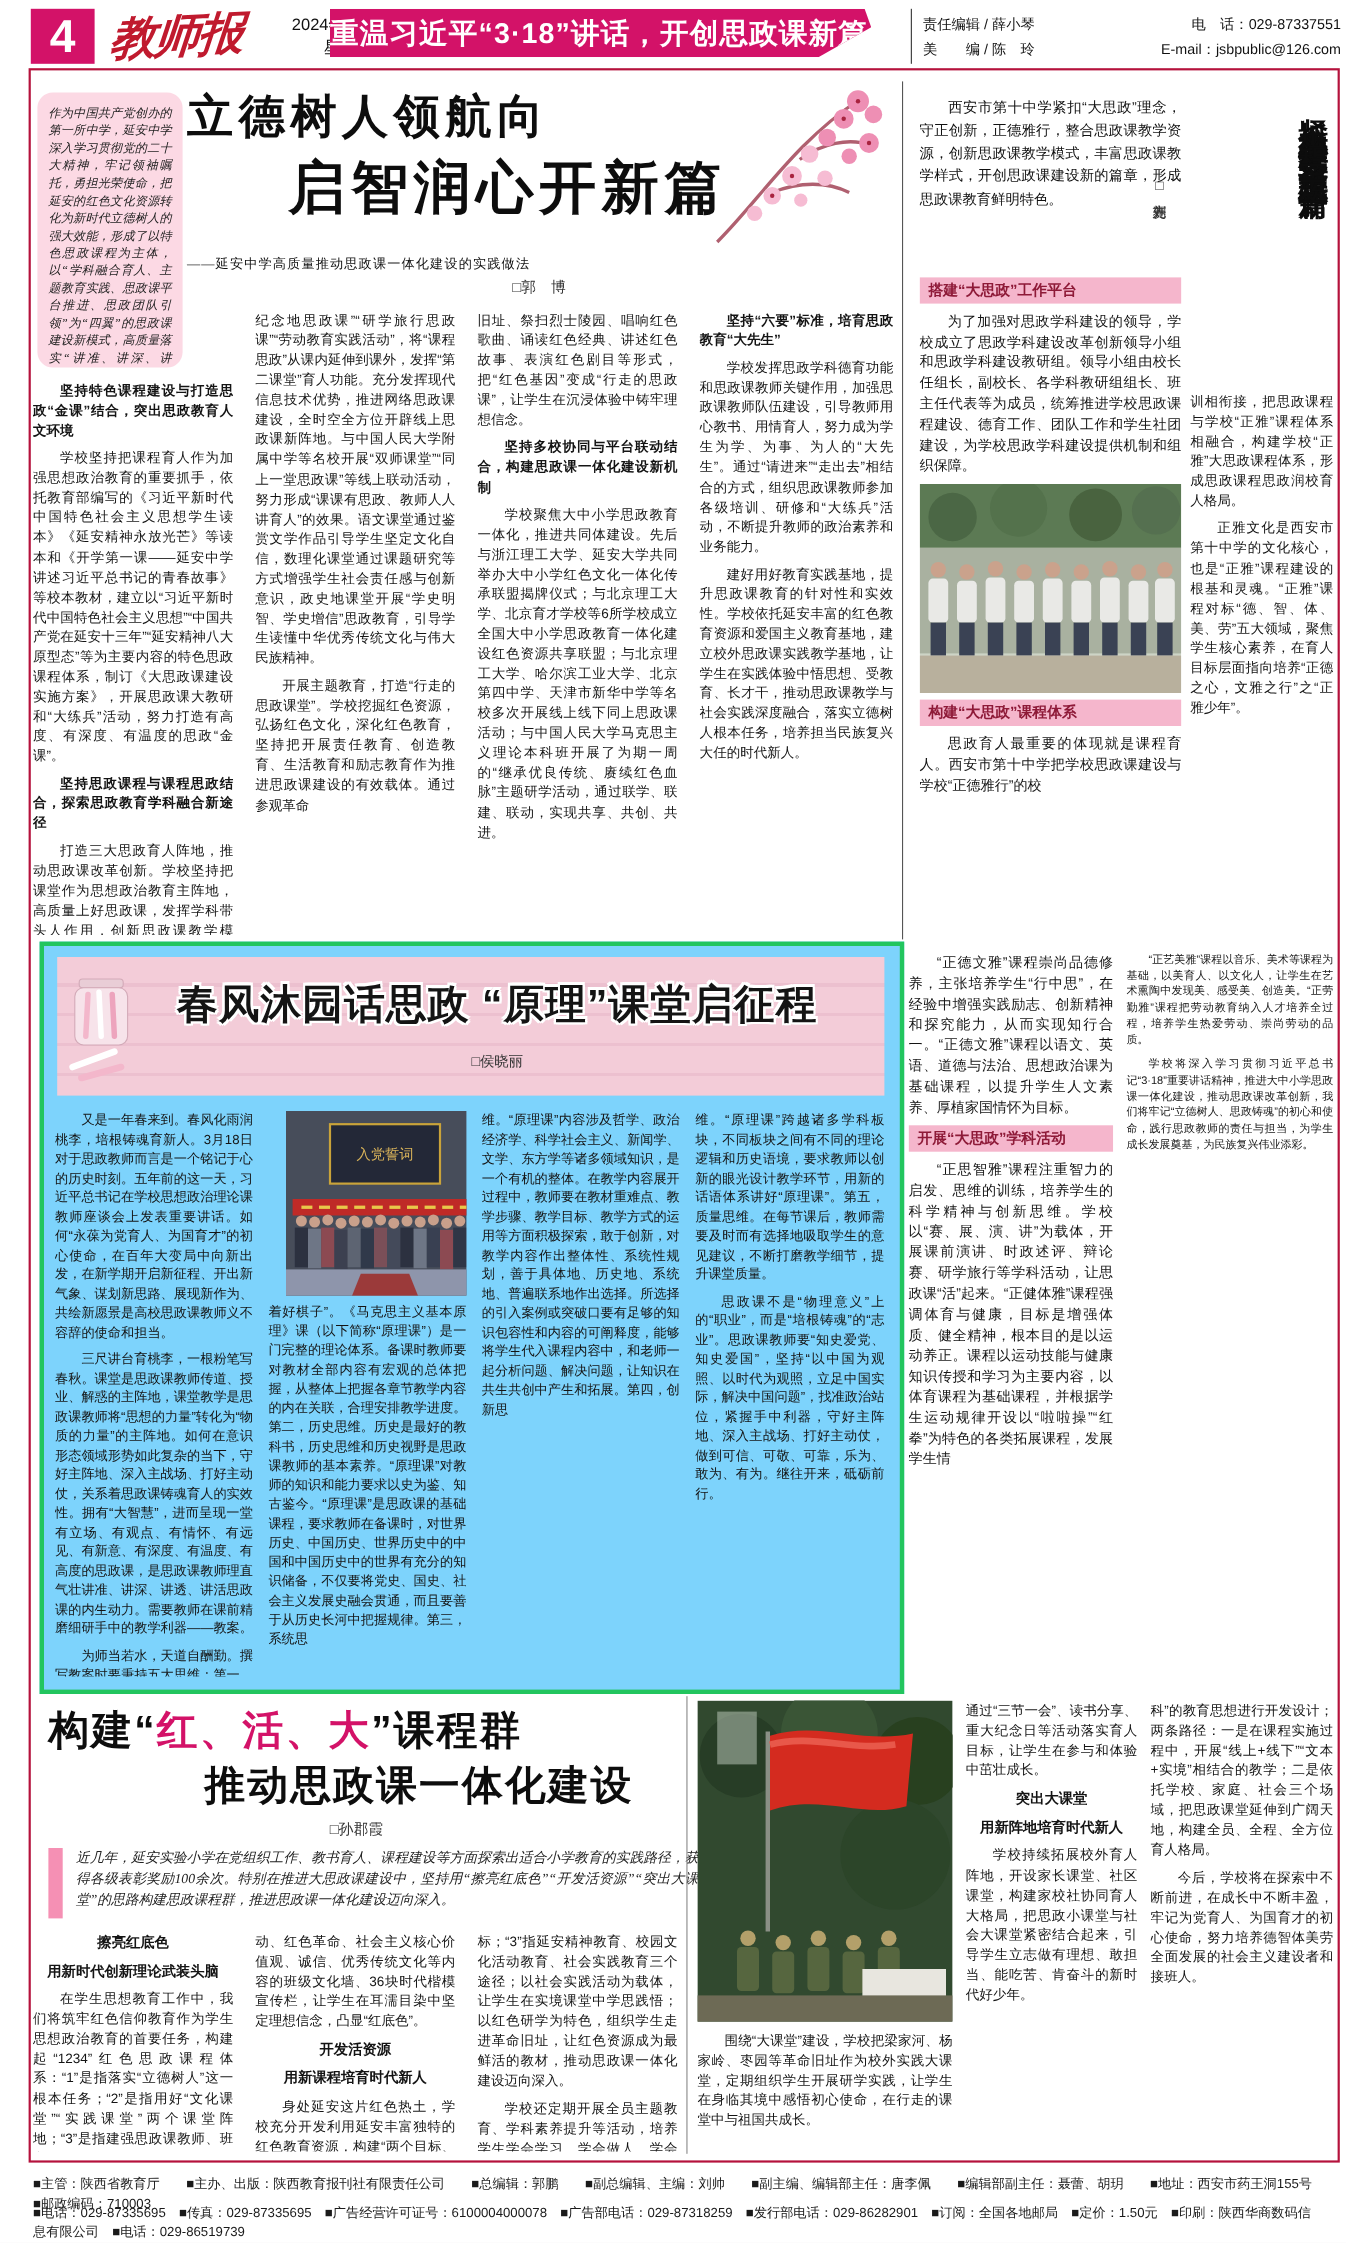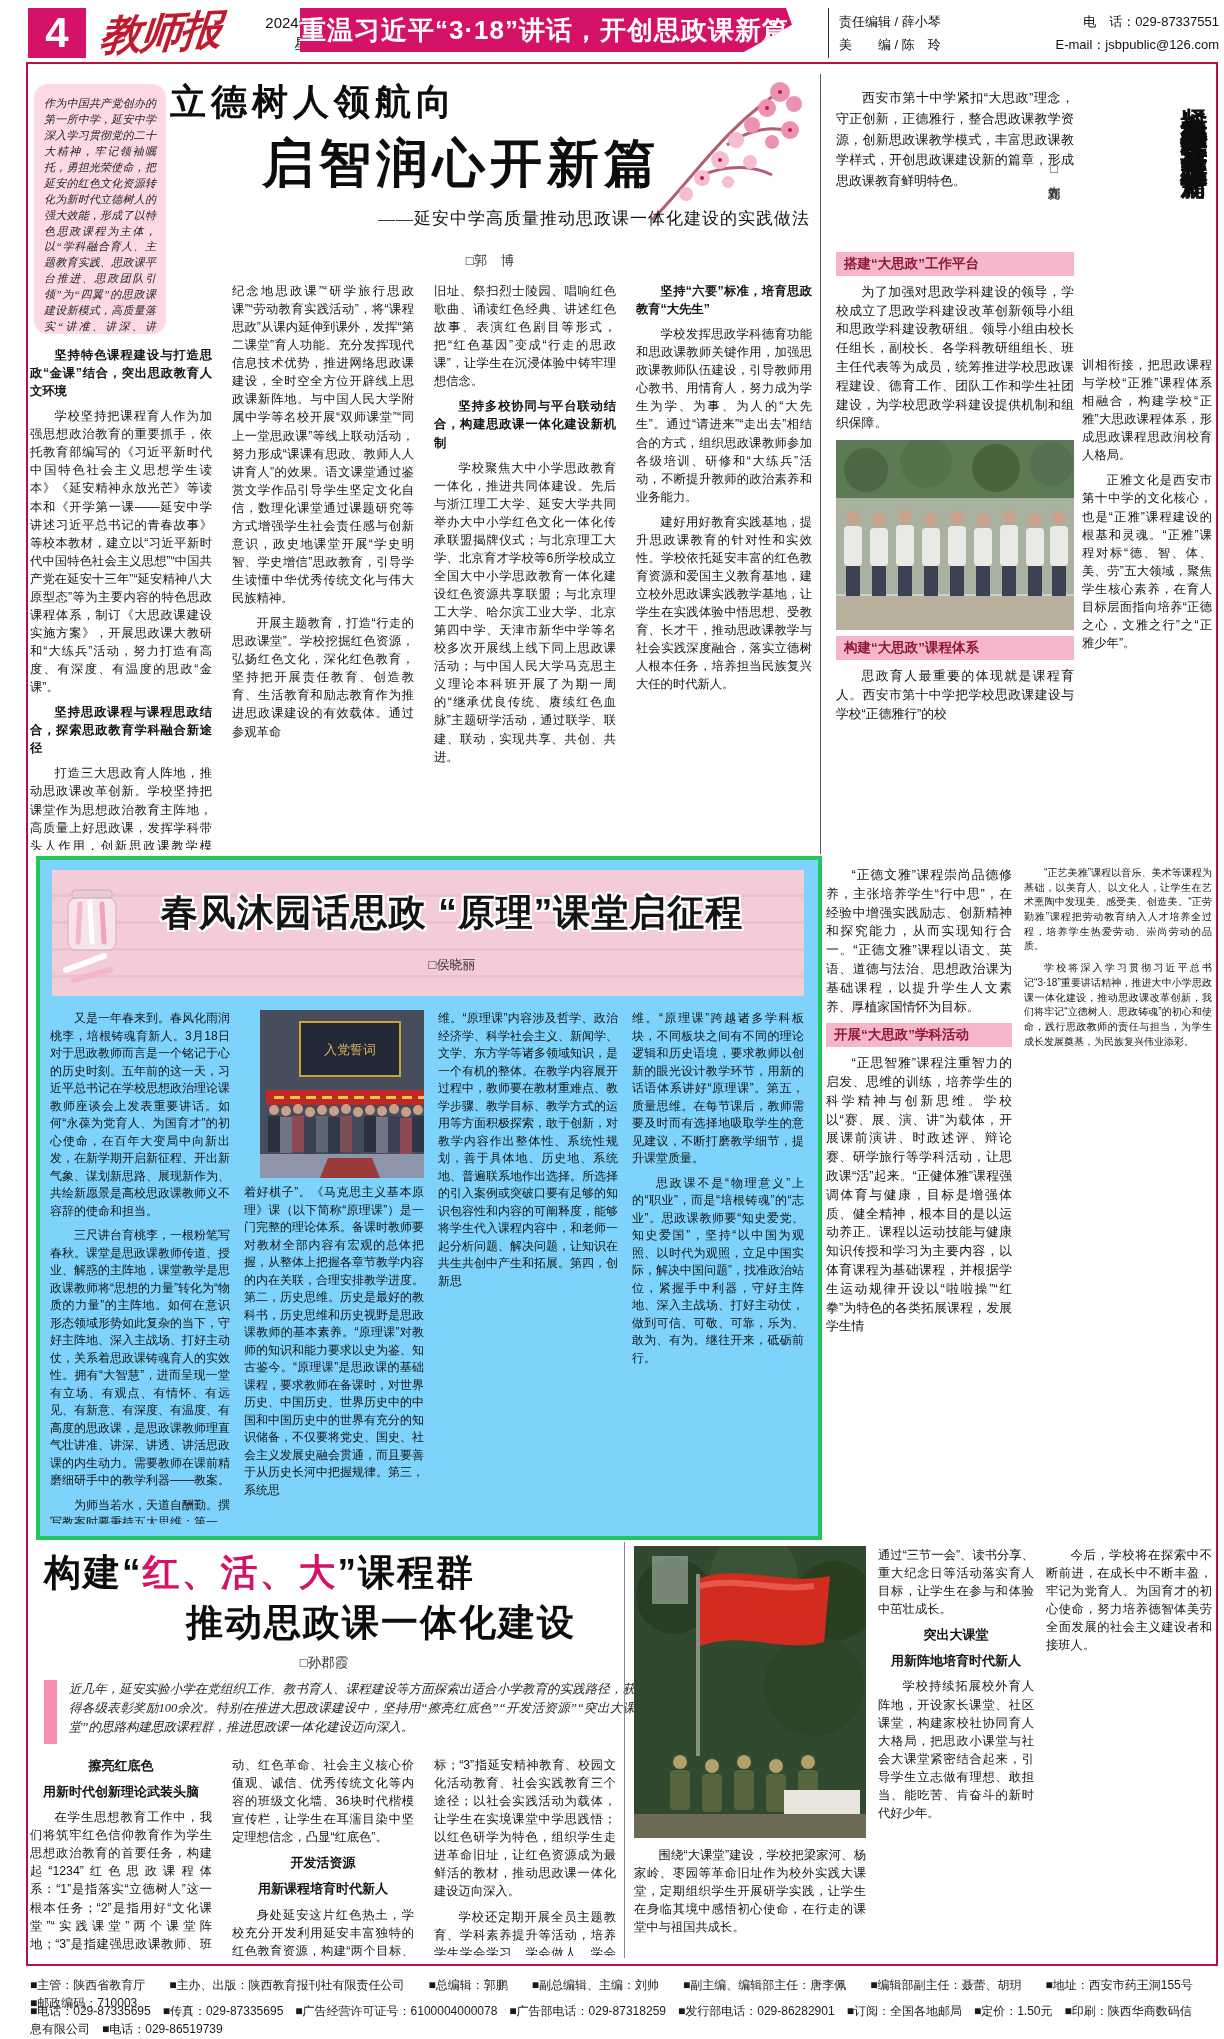--- a/index.html
+++ b/index.html
@@ -30,24 +30,24 @@
   .ncol p.noind{text-indent:0;}
   .ncol p.b{font-weight:bold;}
   .psub{background:#f5b6cc;color:#8e1a38;font-weight:bold;font-size:13.5px;padding:2px 8px;margin:4px 0 7px;text-indent:0 !important;}
   .bsub{font-weight:bold;text-align:center;text-indent:0 !important;margin:6px 0 2px;font-size:13px;}
 
   
   .introbox{position:absolute;left:34px;top:84px;width:132px;height:250px;background:#fcd9e4;border-radius:14px;
             padding:12px 10px;box-sizing:border-box;font-family:"Liberation Serif","DejaVu Serif",serif;font-style:italic;
             font-size:11px;line-height:1.45;text-align:justify;color:#222;overflow:hidden;}
   .mainhead{position:absolute;left:170px;top:78px;width:645px;height:150px;}
-  .mh1{font-size:36px;font-weight:bold;letter-spacing:5px;color:#0d0d0d;}
+  .mh1{font-size:42px;font-weight:bold;letter-spacing:5px;color:#0d0d0d;}
   .mh2{font-size:52px;font-weight:bold;letter-spacing:5px;color:#0d0d0d;margin-left:92px;margin-top:2px;}
-  .subtitle{position:absolute;left:170px;top:207px;width:640px;text-align:right;
-            font-family:"Liberation Serif","DejaVu Serif",serif;font-size:17px;letter-spacing:1px;color:#111;}
+  .subtitle{position:absolute;left:170px;top:232px;width:640px;text-align:left;
+            font-family:"Liberation Serif","DejaVu Serif",serif;font-size:12px;letter-spacing:1px;color:#111;}
   .mbyline{position:absolute;left:170px;top:252px;width:640px;text-align:center;font-size:13.5px;color:#333;}
   .blossom{position:absolute;left:632px;top:70px;width:185px;height:165px;}
 
   .vdiv{position:absolute;background:#555;width:1px;}
 
   
   .rintro{position:absolute;left:836px;top:88px;width:238px;height:158px;font-size:13px;line-height:1.6;text-align:justify;overflow:hidden;}
   .rintro p{margin:0;text-indent:2em;}
   .vhead{position:absolute;left:1082px;top:86px;width:130px;height:265px;writing-mode:vertical-rl;display:flex;gap:8px;}
   .vline{font-size:27px;font-weight:bold;letter-spacing:3px;color:#0d0d0d;}
@@ -390,19 +390,20 @@
   <div class="ncol" style="left:634px;top:1846px;width:232px;height:112px;">
     <p>围绕“大课堂”建设，学校把梁家河、杨家岭、枣园等革命旧址作为校外实践大课堂，定期组织学生开展研学实践，让学生在身临其境中感悟初心使命，在行走的课堂中与祖国共成长。</p>
   </div>
   <div class="ncol" style="left:878px;top:1546px;width:156px;height:412px;">
     <p class="noind">通过“三节一会”、读书分享、重大纪念日等活动落实育人目标，让学生在参与和体验中茁壮成长。</p>
     <p class="bsub">突出大课堂</p>
     <p class="bsub">用新阵地培育时代新人</p>
     <p>学校持续拓展校外育人阵地，开设家长课堂、社区课堂，构建家校社协同育人大格局，把思政小课堂与社会大课堂紧密结合起来，引导学生立志做有理想、敢担当、能吃苦、肯奋斗的新时代好少年。</p>
   </div>
   <div class="ncol" style="left:1046px;top:1546px;width:166px;height:412px;">
+    <p class="noind">科”的教育思想进行开发设计；两条路径：一是在课程实施过程中，开展“线上+线下”“文本+实境”相结合的教学；二是依托学校、家庭、社会三个场域，把思政课堂延伸到广阔天地，构建全员、全程、全方位育人格局。</p>
     <p>今后，学校将在探索中不断前进，在成长中不断丰盈，牢记为党育人、为国育才的初心使命，努力培养德智体美劳全面发展的社会主义建设者和接班人。</p>
   </div>
 
   <div class="footer" style="top:1976px;">■主管：陕西省教育厅　　■主办、出版：陕西教育报刊社有限责任公司　　■总编辑：郭鹏　　■副总编辑、主编：刘帅　　■副主编、编辑部主任：唐李佩　　■编辑部副主任：聂蕾、胡玥　　■地址：西安市药王洞155号　　■邮政编码：710003</div>
   <div class="footer" style="top:2002px;">■电话：029-87335695　■传真：029-87335695　■广告经营许可证号：6100004000078　■广告部电话：029-87318259　■发行部电话：029-86282901　■订阅：全国各地邮局　■定价：1.50元　■印刷：陕西华商数码信息有限公司　■电话：029-86519739</div>
 
 </div>
 
 </body></html>

